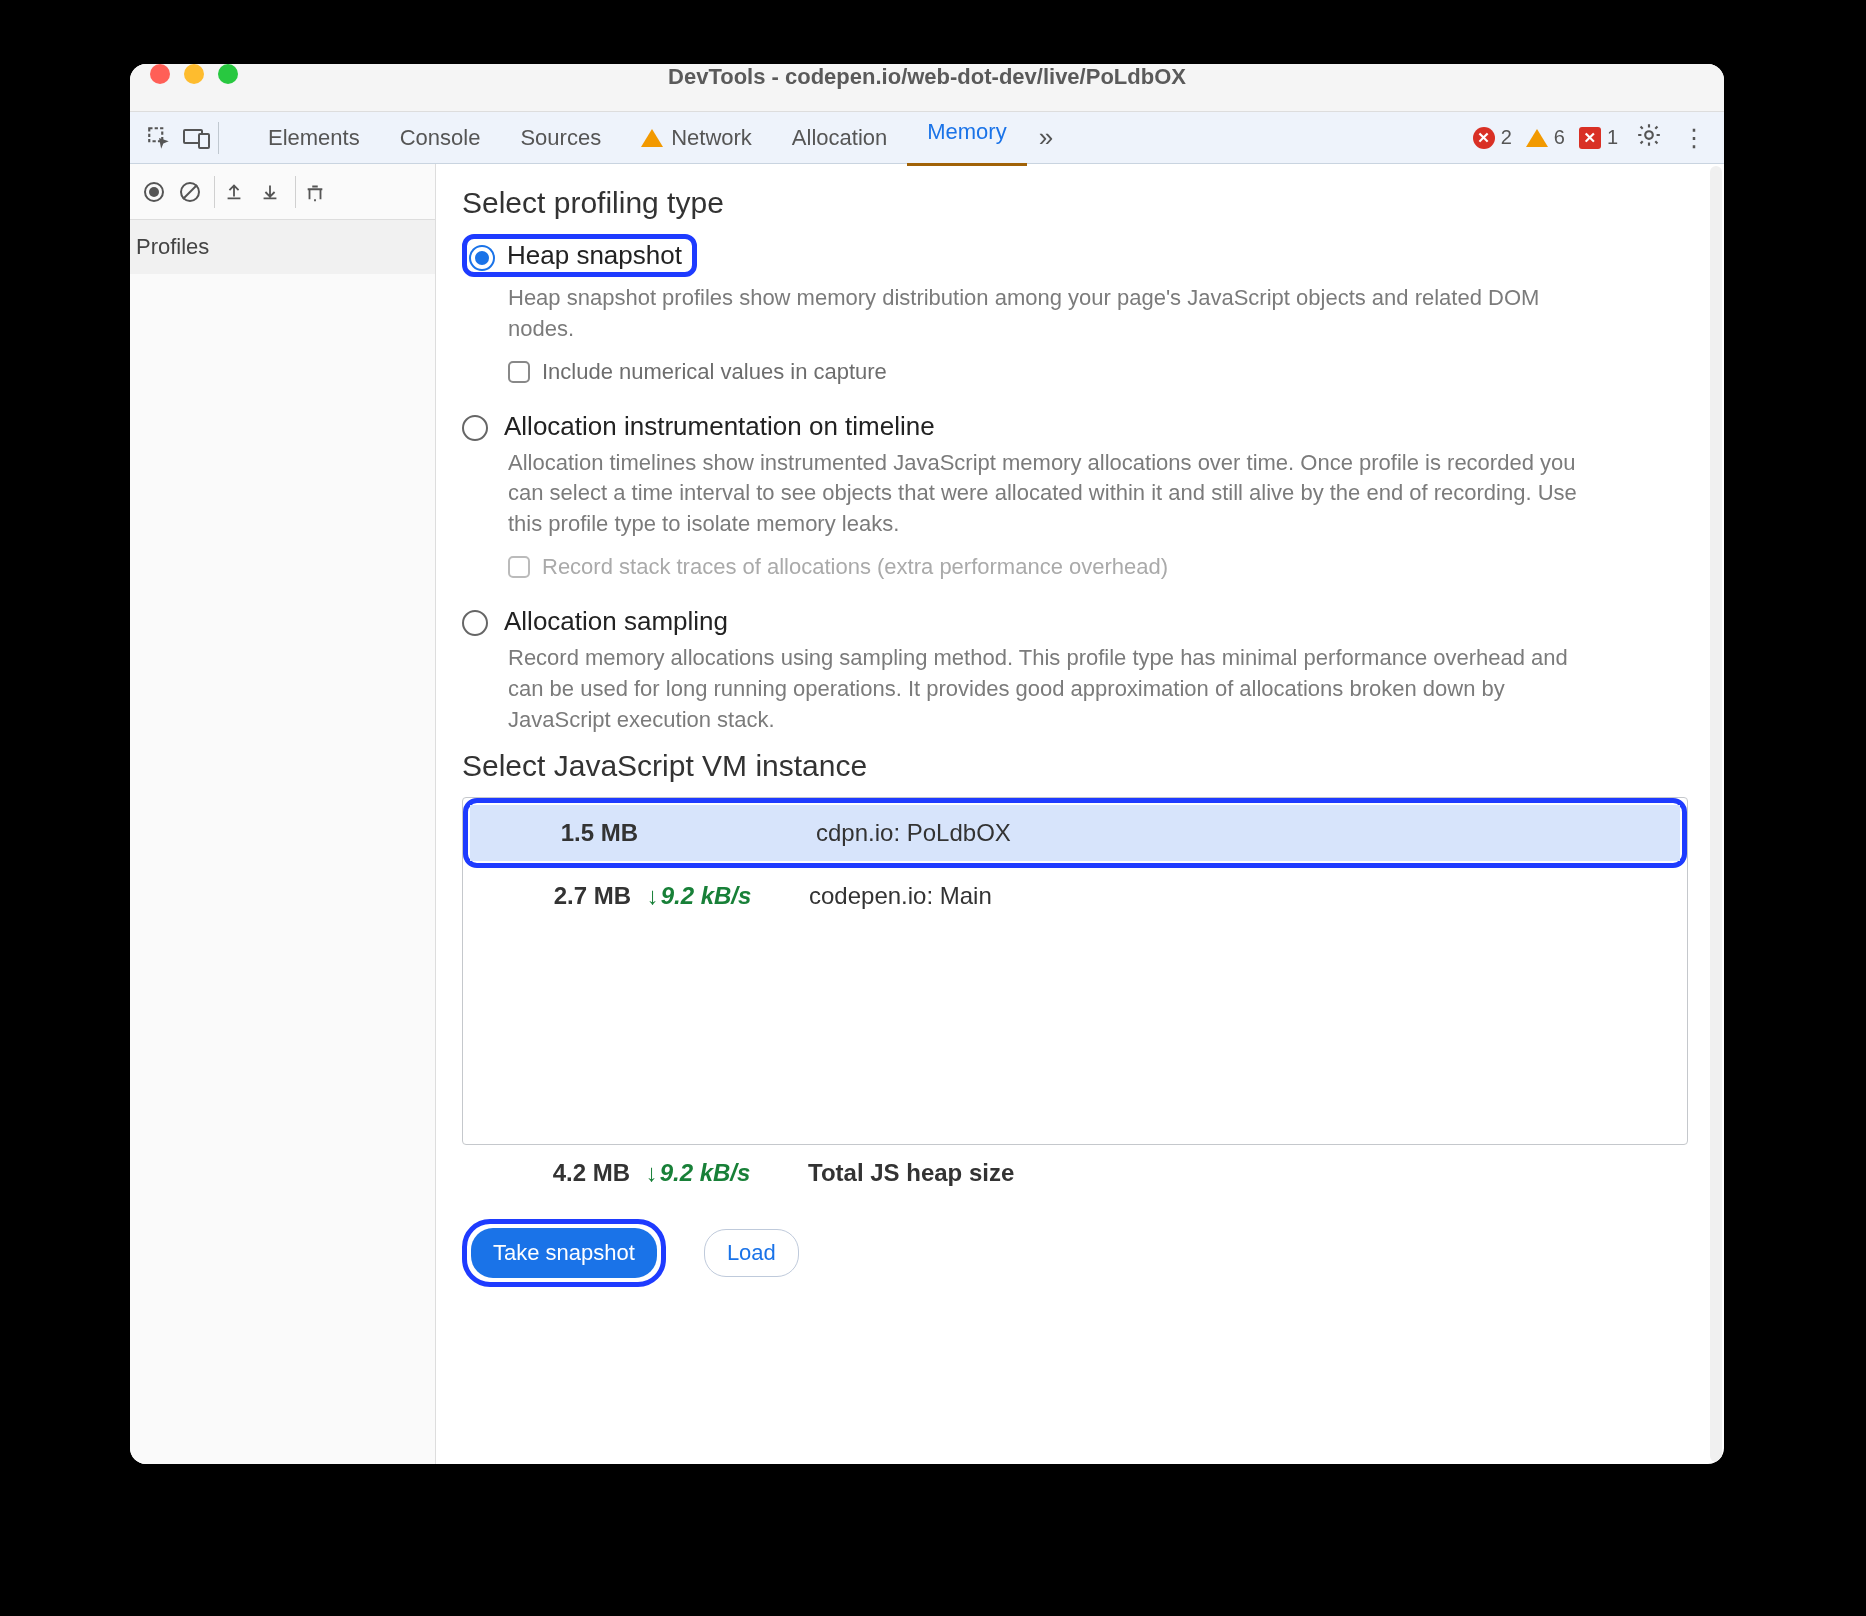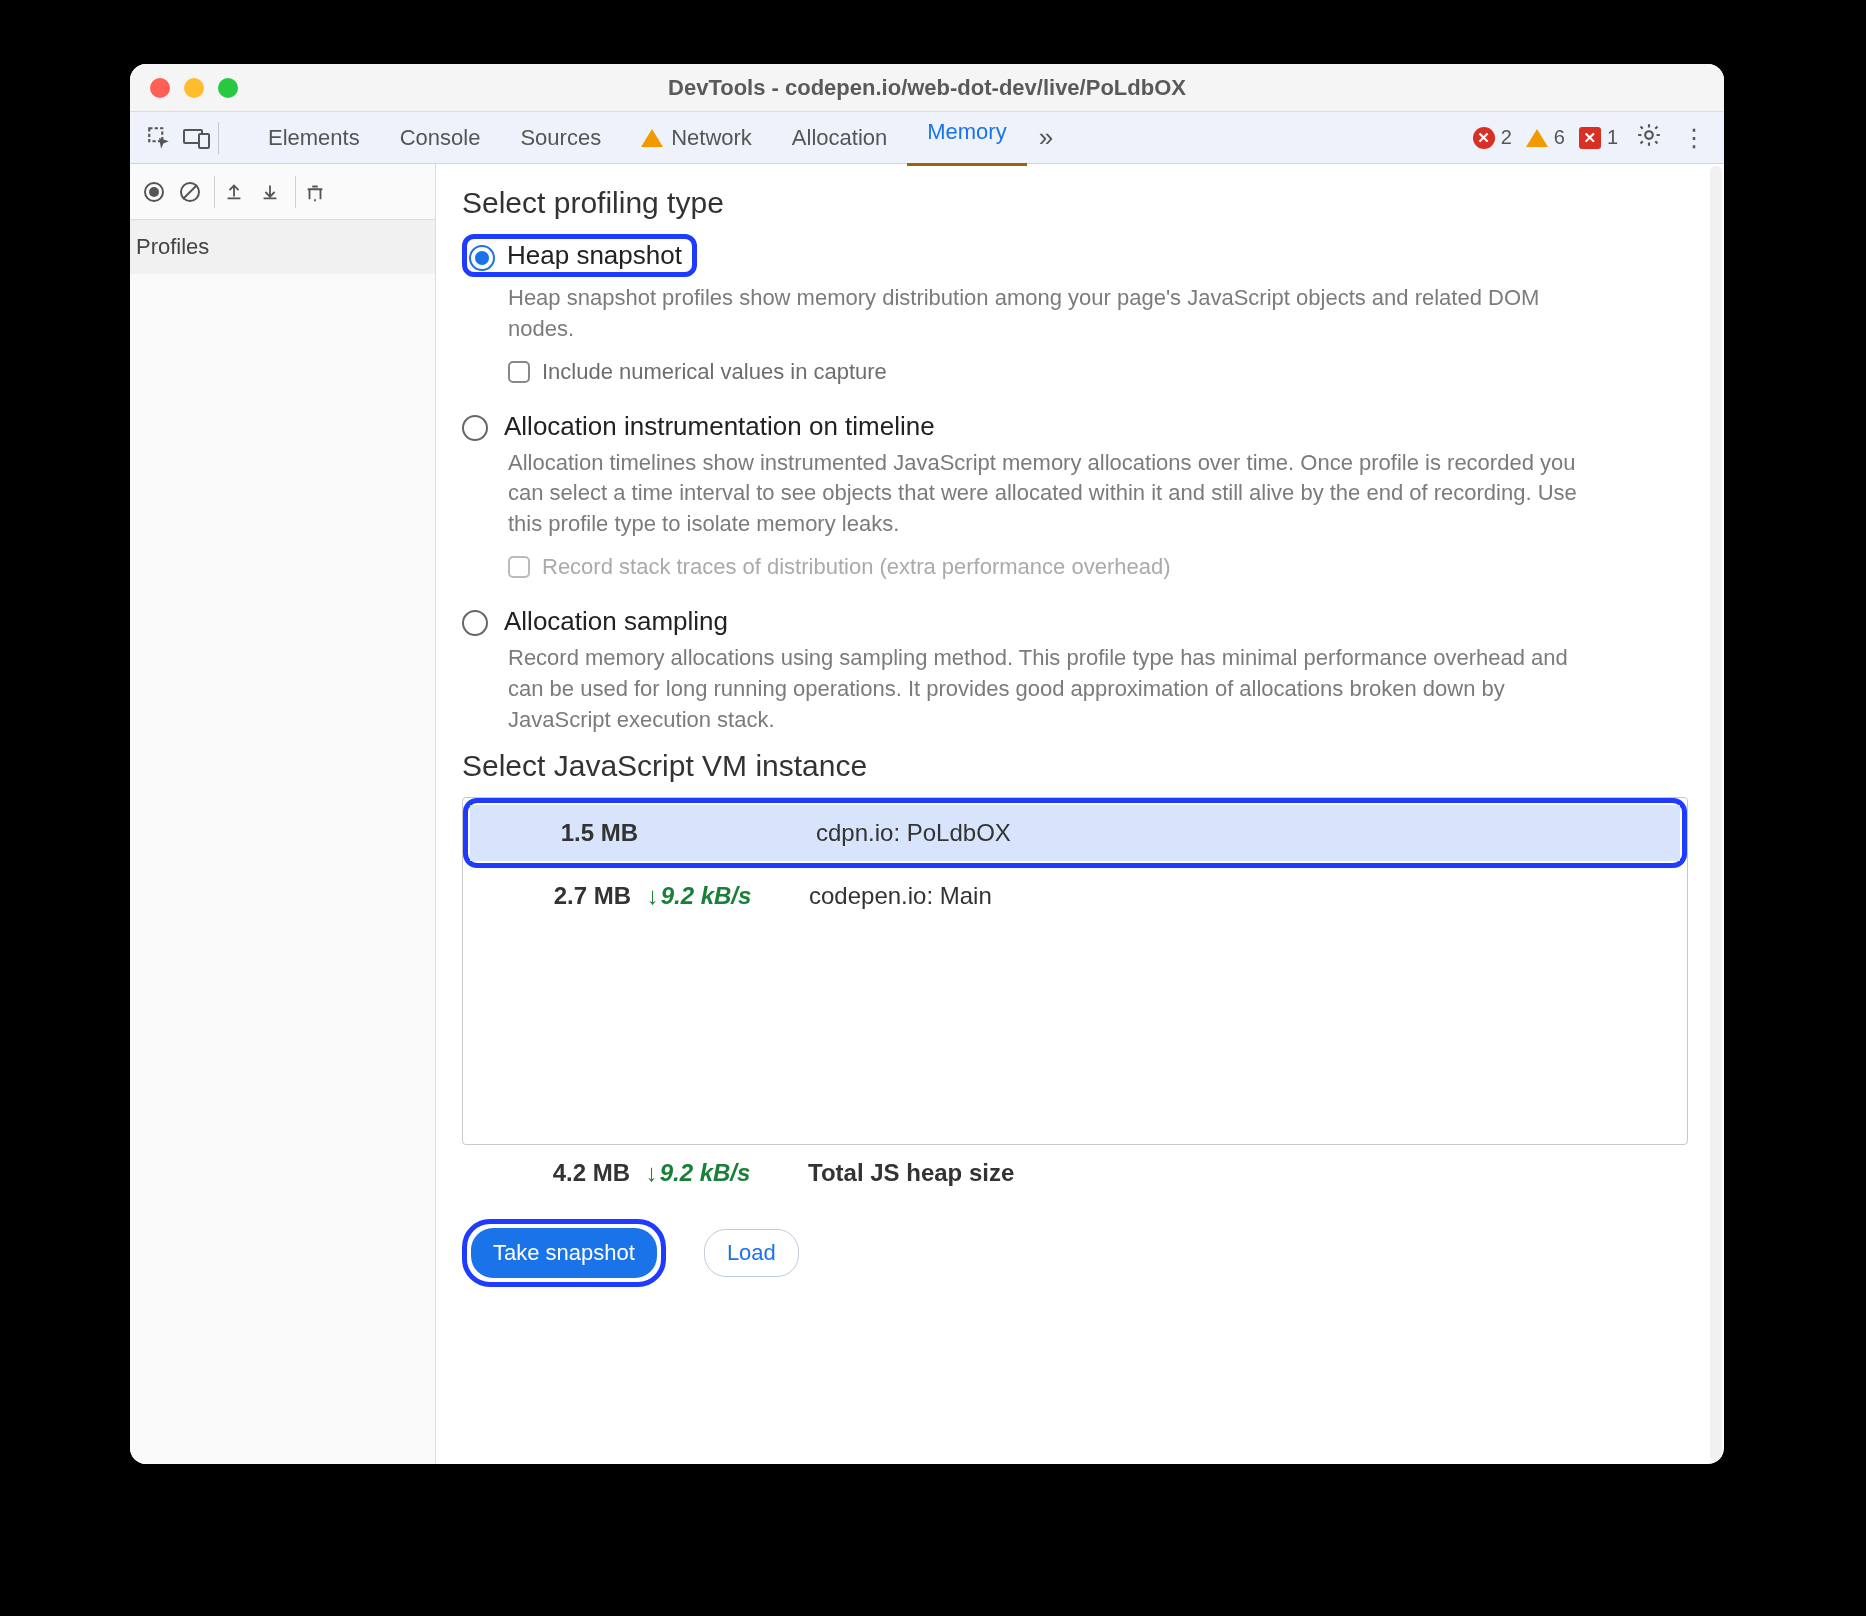--- a/index.html
+++ b/index.html
@@ -23,21 +23,20 @@
     box-shadow: 0 8px 40px rgba(0,0,0,.5);
     display: flex;
     flex-direction: column;
   }
   
   .titlebar {
     height: 48px;
     background: #f5f5f5;
     border-bottom: 1px solid #ddd;
     display: flex;
-    align-items: center;
     position: relative;
   }
   .traffic { display: flex; gap: 14px; margin-left: 20px; }
   .dot { width: 20px; height: 20px; border-radius: 50%; }
   .dot.red { background: #ff5f57; }
   .dot.yellow { background: #febc2e; }
   .dot.green { background: #28c840; }
   .title {
     position: absolute; left: 0; right: 0; text-align: center;
     font-size: 22px; font-weight: 600; color: #5a5a5a;
@@ -253,21 +252,21 @@
         <span>Include numerical values in capture</span>
       </div>
 
       <div class="prof">
         <span class="radio"></span>
         <span class="prof-label">Allocation instrumentation on timeline</span>
       </div>
       <div class="descr">Allocation timelines show instrumented JavaScript memory allocations over time. Once profile is recorded you can select a time interval to see objects that were allocated within it and still alive by the end of recording. Use this profile type to isolate memory leaks.</div>
       <div class="checkline" style="color:#aaa;">
         <span class="checkbox disabled"></span>
-        <span>Record stack traces of distribution (extra performance overhead)</span>
+        <span>Record stack traces of allocations (extra performance overhead)</span>
       </div>
 
       <div class="prof">
         <span class="radio"></span>
         <span class="prof-label">Allocation sampling</span>
       </div>
       <div class="descr">Record memory allocations using sampling method. This profile type has minimal performance overhead and can be used for long running operations. It provides good approximation of allocations broken down by JavaScript execution stack.</div>
 
       <h2 class="sect vm-head">Select JavaScript VM instance</h2>
 

